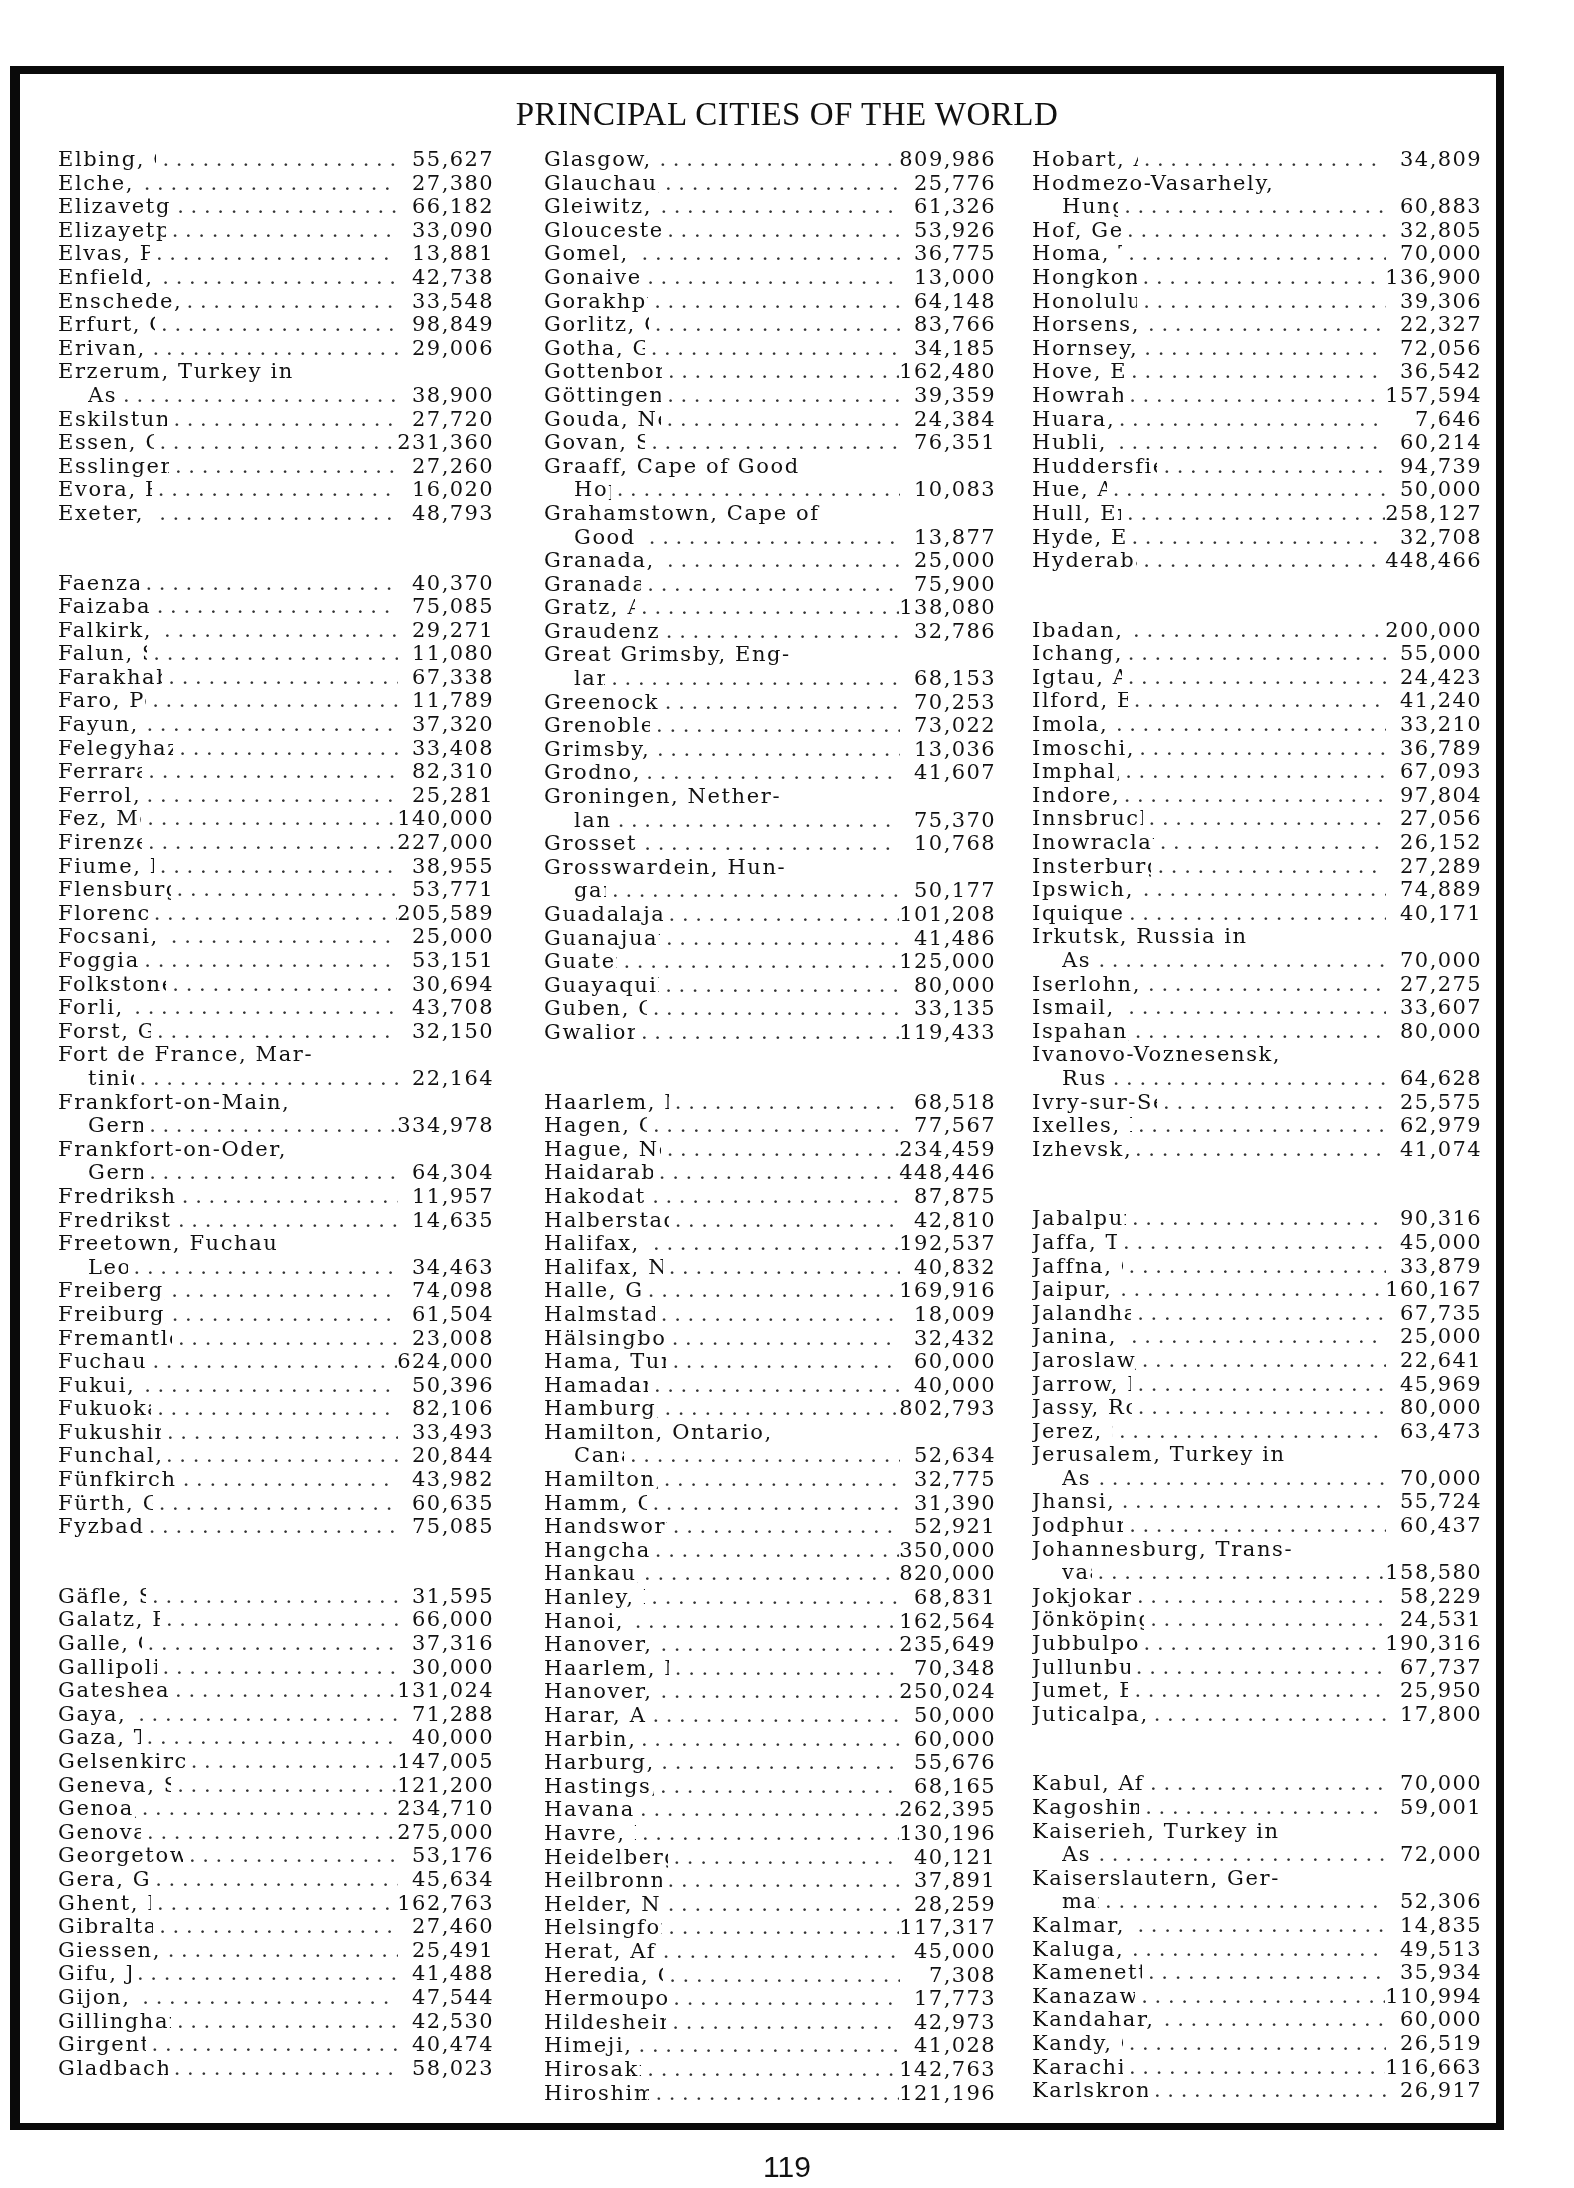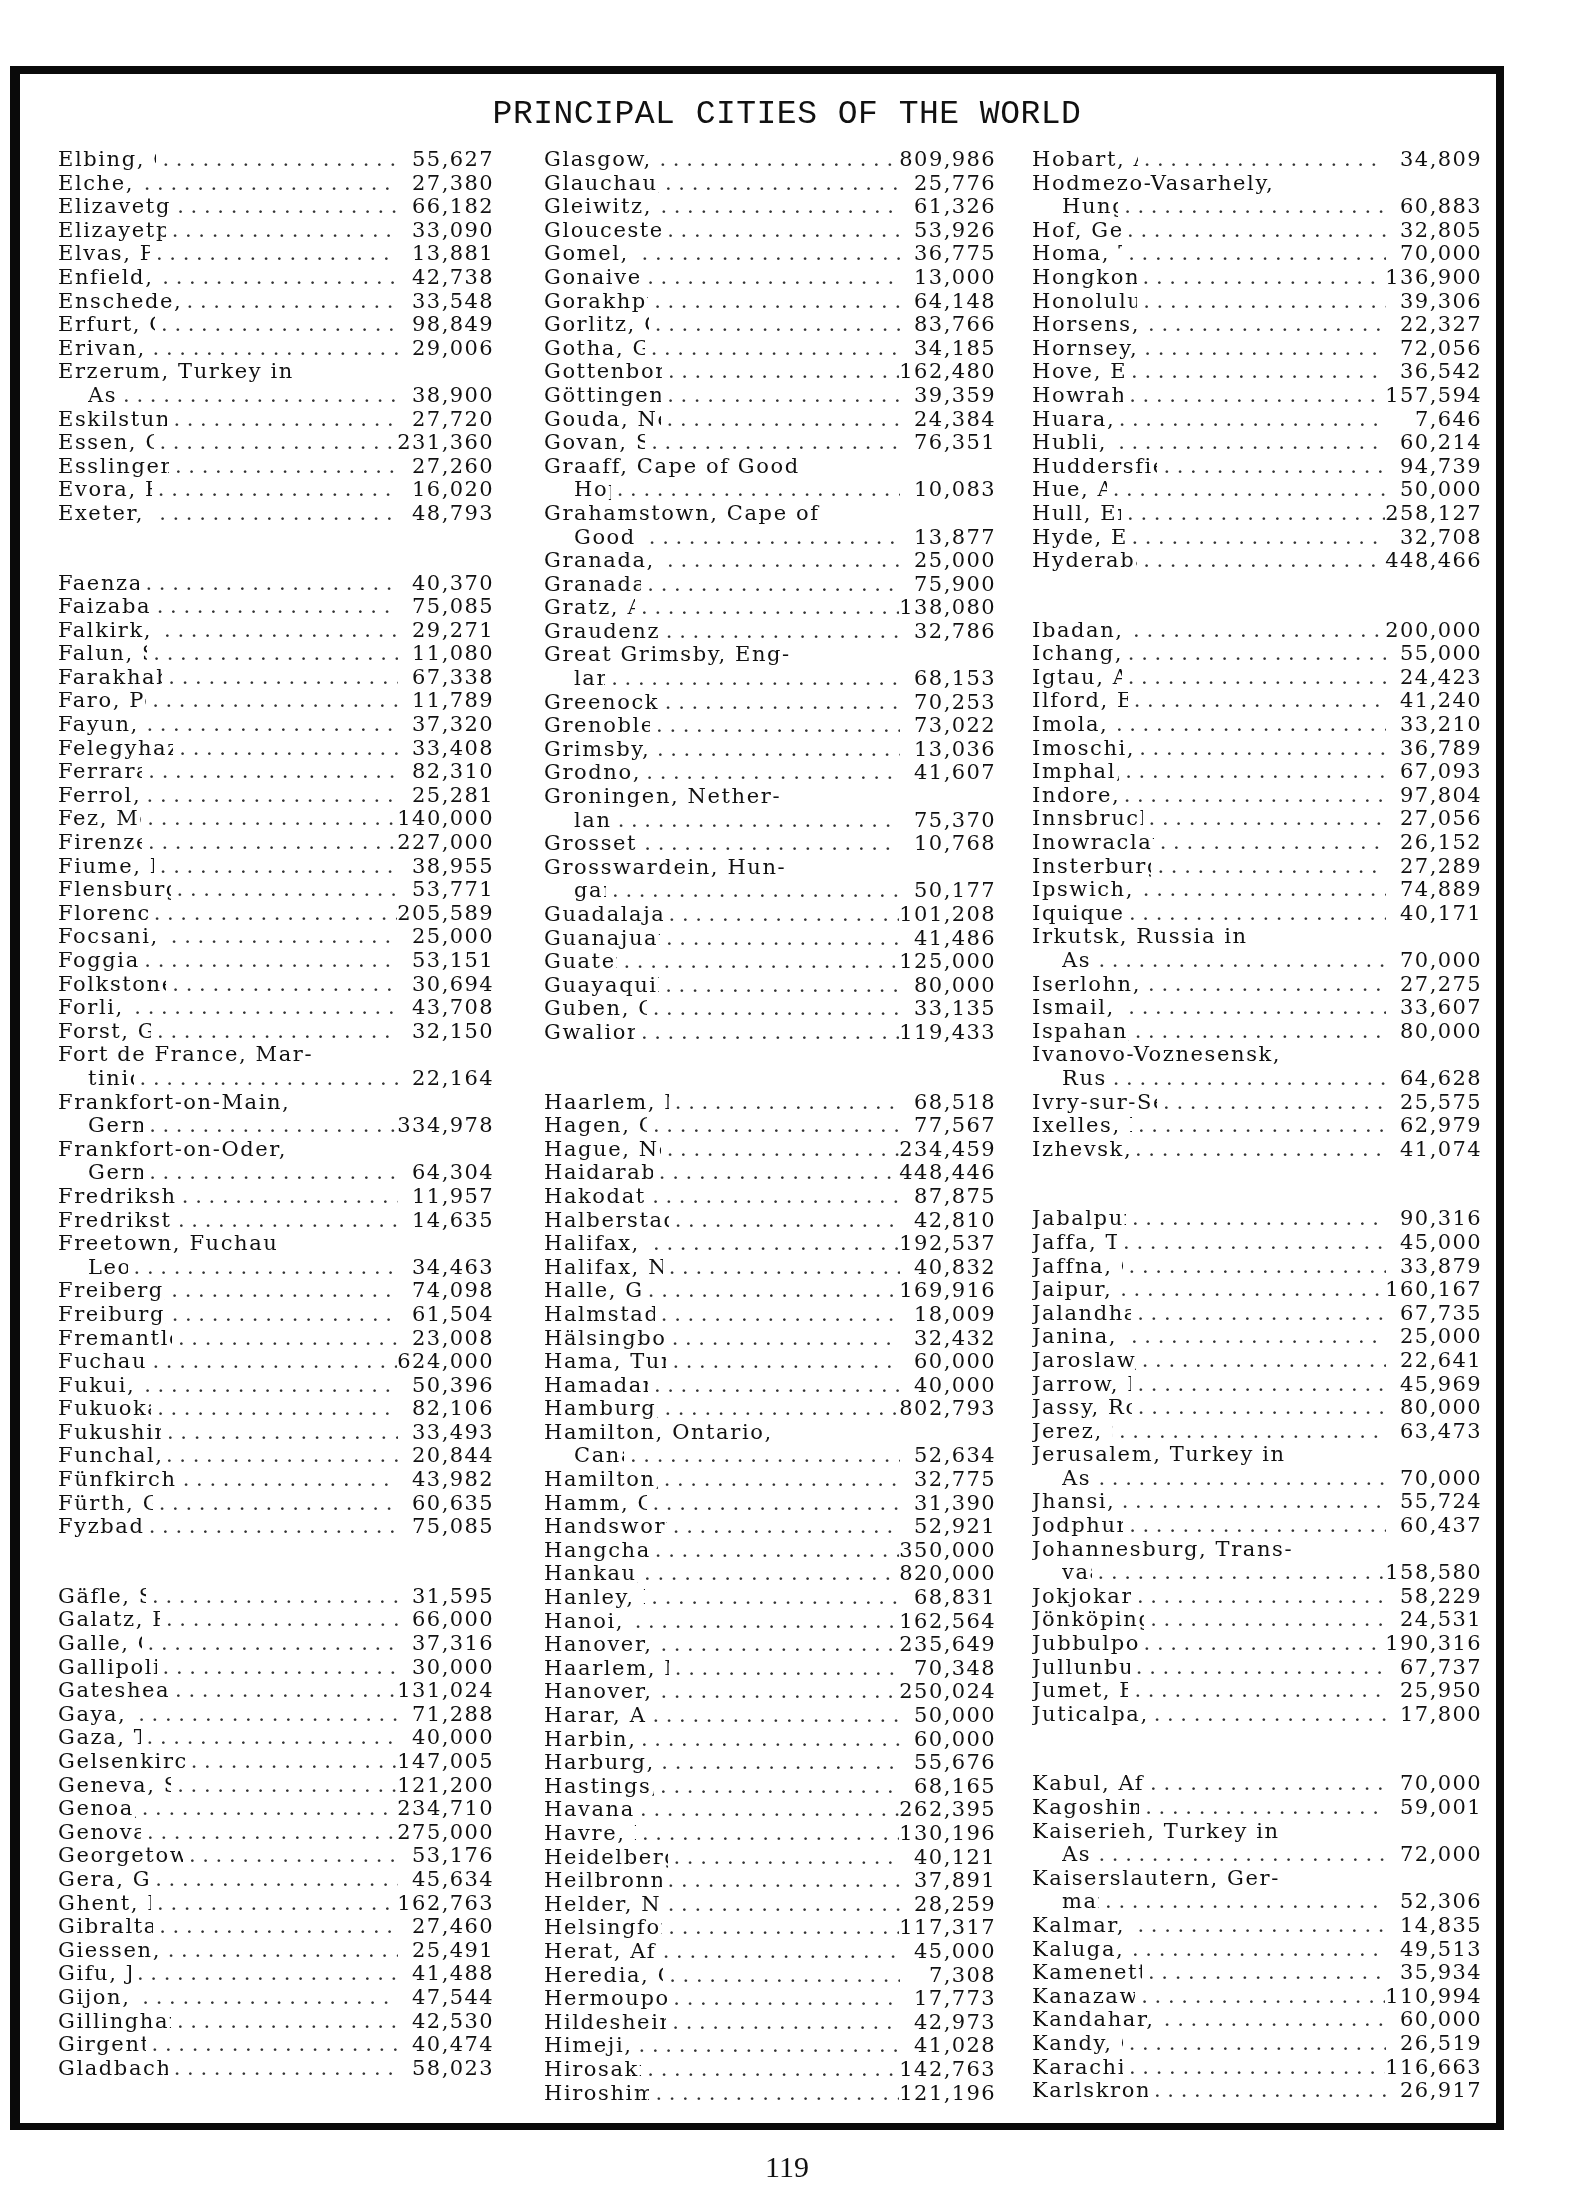--- a/index.html
+++ b/index.html
@@ -1,35 +1,35 @@
 <!DOCTYPE html>
 <html><head>
 <meta charset="utf-8">
 <style>
   html, body { margin:0; padding:0; background:#ffffff; }
   body { width:1574px; height:2188px; position:relative; overflow:hidden;
          font-family:"DejaVu Serif","Liberation Serif",serif; color:#111; }
   .frame { position:absolute; left:10px; top:66px; width:1494px; height:2064px;
            border:8px solid #0a0a0a; border-left-width:10px; border-bottom-width:7px; box-sizing:border-box; }
   .title { position:absolute; left:0; width:1574px; top:96px; text-align:center;
-           font-family:Liberation Mono, monospace; font-size:33px; letter-spacing:0.5px; }
+           font-family:Liberation Serif, serif; font-size:33px; letter-spacing:0.5px; }
   .col { position:absolute; top:148px; }
   .col1 { left:58px; width:436px; }
   .col2 { left:544px; width:452px; }
   .col3 { left:1032px; width:450px; }
   .section + .section { margin-top:46px; }
   .entry { font-size:21px; line-height:23.6px; }
   .line { display:flex; align-items:baseline; white-space:nowrap; }
   .name { flex:0 1 auto; letter-spacing:1.6px; overflow:hidden; }
   .leader { flex:1 1 auto; overflow:hidden; color:#333; letter-spacing:4px; padding-left:6px; }
   .leader::before { content:". . . . . . . . . . . . . . . . . . . . . . . . . . . . . . . . . . . . ."; letter-spacing:0; }
   .pop { flex:0 0 auto; min-width:96px; text-align:right; letter-spacing:1.4px; font-family:"DejaVu Serif",serif; }
   .cont { padding-left:30px; }
   .pagenum { position:absolute; top:2150px; left:0; width:1574px; text-align:center;
-             font-family:Liberation Serif, serif; font-size:30px; }
+             font-family:Liberation Sans, sans-serif; font-size:30px; }
 </style>
 </head>
 <body>
 
 <div class="frame"></div>
 
 <div class="title">PRINCIPAL CITIES OF THE WORLD</div>
 
 <div class="col col1">
     <div class="section">

